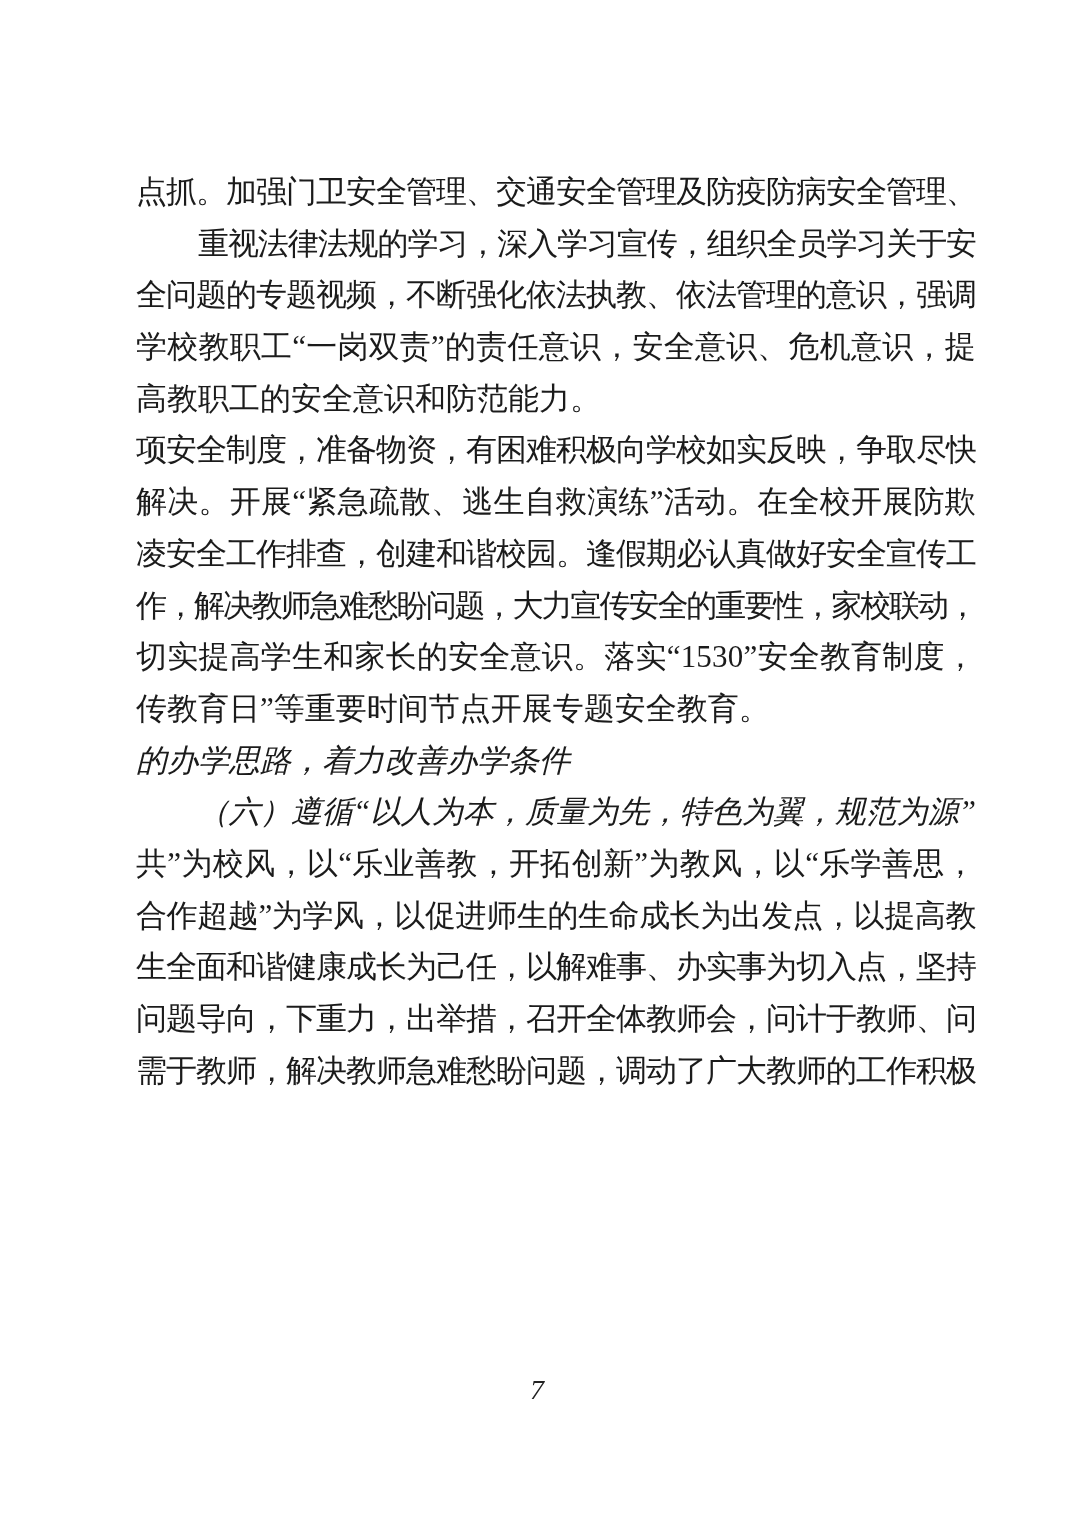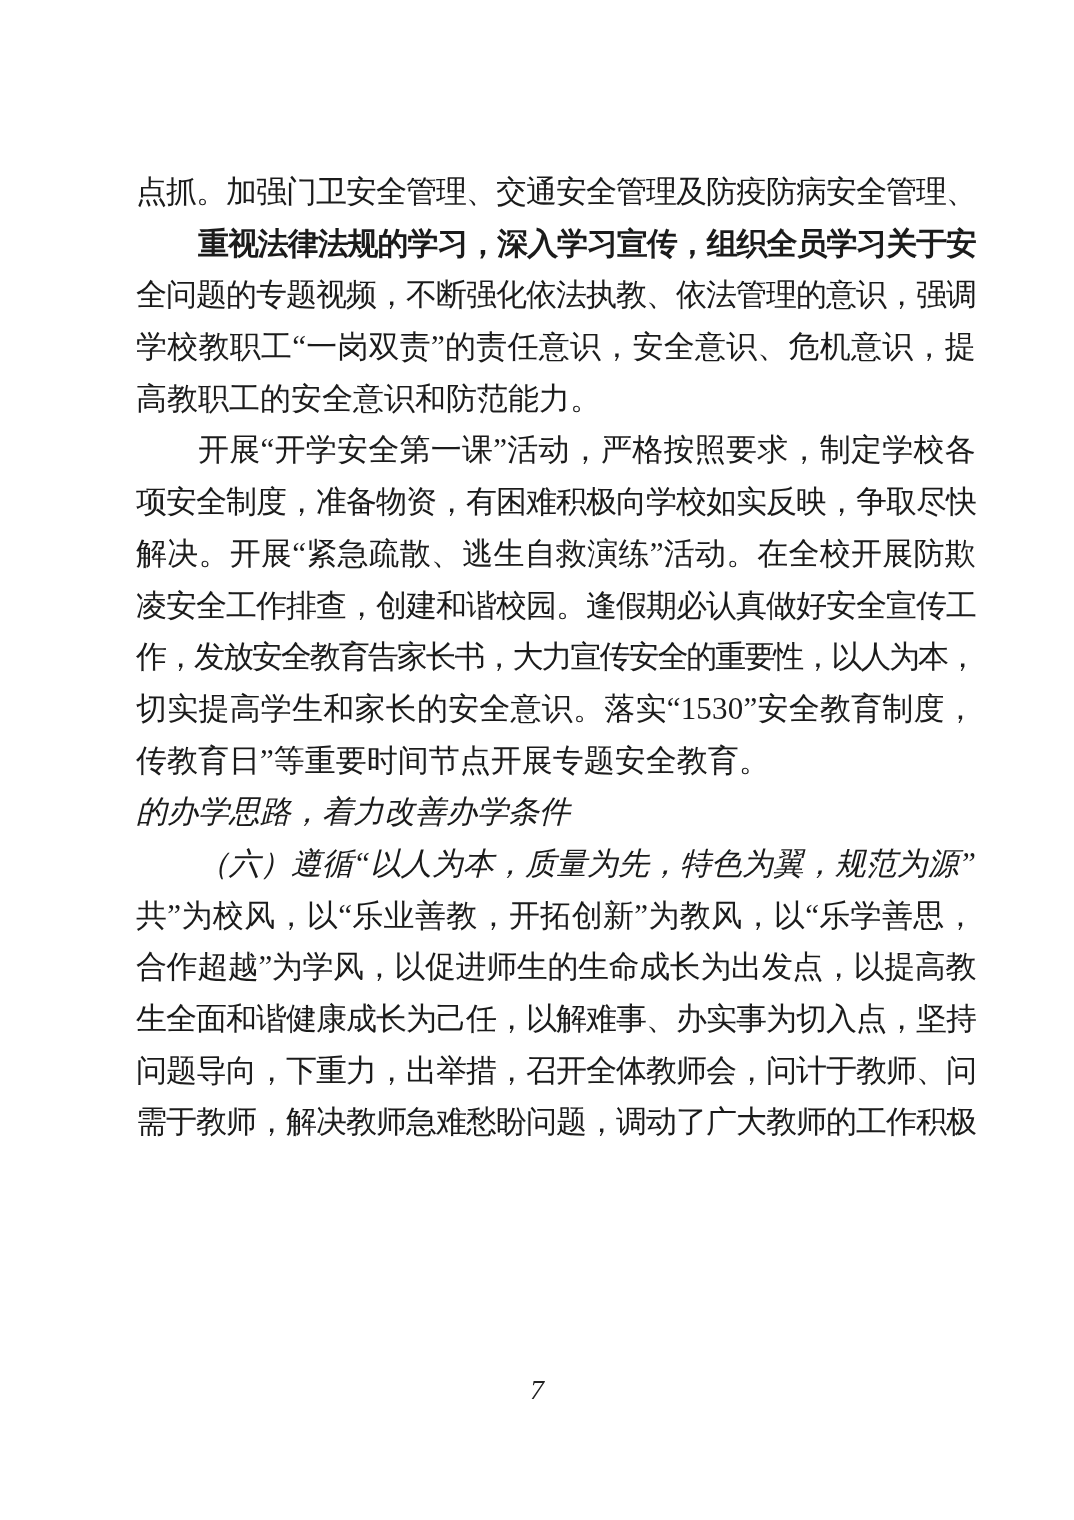--- a/index.html
+++ b/index.html
@@ -38,29 +38,28 @@
     color:#222222;
     font-family:"Liberation Serif", serif;
   }
 </style>
 </head>
 <body>
 
 <div class="page">
   <div class="textblock" id="textblock">
       <div class="line"><span style="letter-spacing: -1px;">点抓。加强门卫安全管理、交通安全管理及防疫防病安全管理、</span></div>
-      <div class="line indent"><span style="letter-spacing: -1.07692px; font-weight: bold;">重视法律法规的学习，深入学习宣传，组织全员学习关于安</span></div>
+      <div class="line indent"><span style="letter-spacing: -1.07692px;">重视法律法规的学习，深入学习宣传，组织全员学习关于安</span></div>
       <div class="line"><span style="letter-spacing: -1px;">全问题的专题视频，不断强化依法执教、依法管理的意识，强调</span></div>
       <div class="line"><span style="letter-spacing: 0.231027px;">学校教职工“一岗双责”的责任意识，安全意识、危机意识，提</span></div>
       <div class="line"><span>高教职工的安全意识和防范能力。</span></div>
-      <div class="line indent"><span style="letter-spacing: 0.248798px;">开展“开学安全第一课”活动，严格按照要求，制定学校各</span></div>
       <div class="line"><span style="letter-spacing: -1px;">项安全制度，准备物资，有困难积极向学校如实反映，争取尽快</span></div>
       <div class="line"><span style="letter-spacing: 0.231027px;">解决。开展“紧急疏散、逃生自救演练”活动。在全校开展防欺</span></div>
       <div class="line"><span style="letter-spacing: -1px; text-align: right;">凌安全工作排查，创建和谐校园。逢假期必认真做好安全宣传工</span></div>
-      <div class="line"><span style="letter-spacing: -2.03448px;">作，发放安全教育告家长书，大力宣传安全的重要性，以人为本，</span></div>
+      <div class="line"><span style="letter-spacing: -2.03448px;">作，解决教师急难愁盼问题，大力宣传安全的重要性，家校联动，</span></div>
       <div class="line"><span style="letter-spacing: 0.215625px;">切实提高学生和家长的安全意识。落实“1530”安全教育制度，</span></div>
       <div class="line"><span>传教育日”等重要时间节点开展专题安全教育。</span></div>
       <div class="line heading"><span>的办学思路，着力改善办学条件</span></div>
       <div class="line indent heading"><span style="letter-spacing: -0.0186298px;">（六）遵循“以人为本，质量为先，特色为翼，规范为源”</span></div>
       <div class="line"><span style="letter-spacing: 0.343211px;">共”为校风，以“乐业善教，开拓创新”为教风，以“乐学善思，</span></div>
       <div class="line"><span style="letter-spacing: -0.384487px;">合作超越”为学风，以促进师生的生命成长为出发点，以提高教</span></div>
       <div class="line"><span style="letter-spacing: -1px;">生全面和谐健康成长为己任，以解难事、办实事为切入点，坚持</span></div>
       <div class="line"><span style="letter-spacing: -1px;">问题导向，下重力，出举措，召开全体教师会，问计于教师、问</span></div>
       <div class="line"><span style="letter-spacing: -1px;">需于教师，解决教师急难愁盼问题，调动了广大教师的工作积极</span></div>
     </div>

